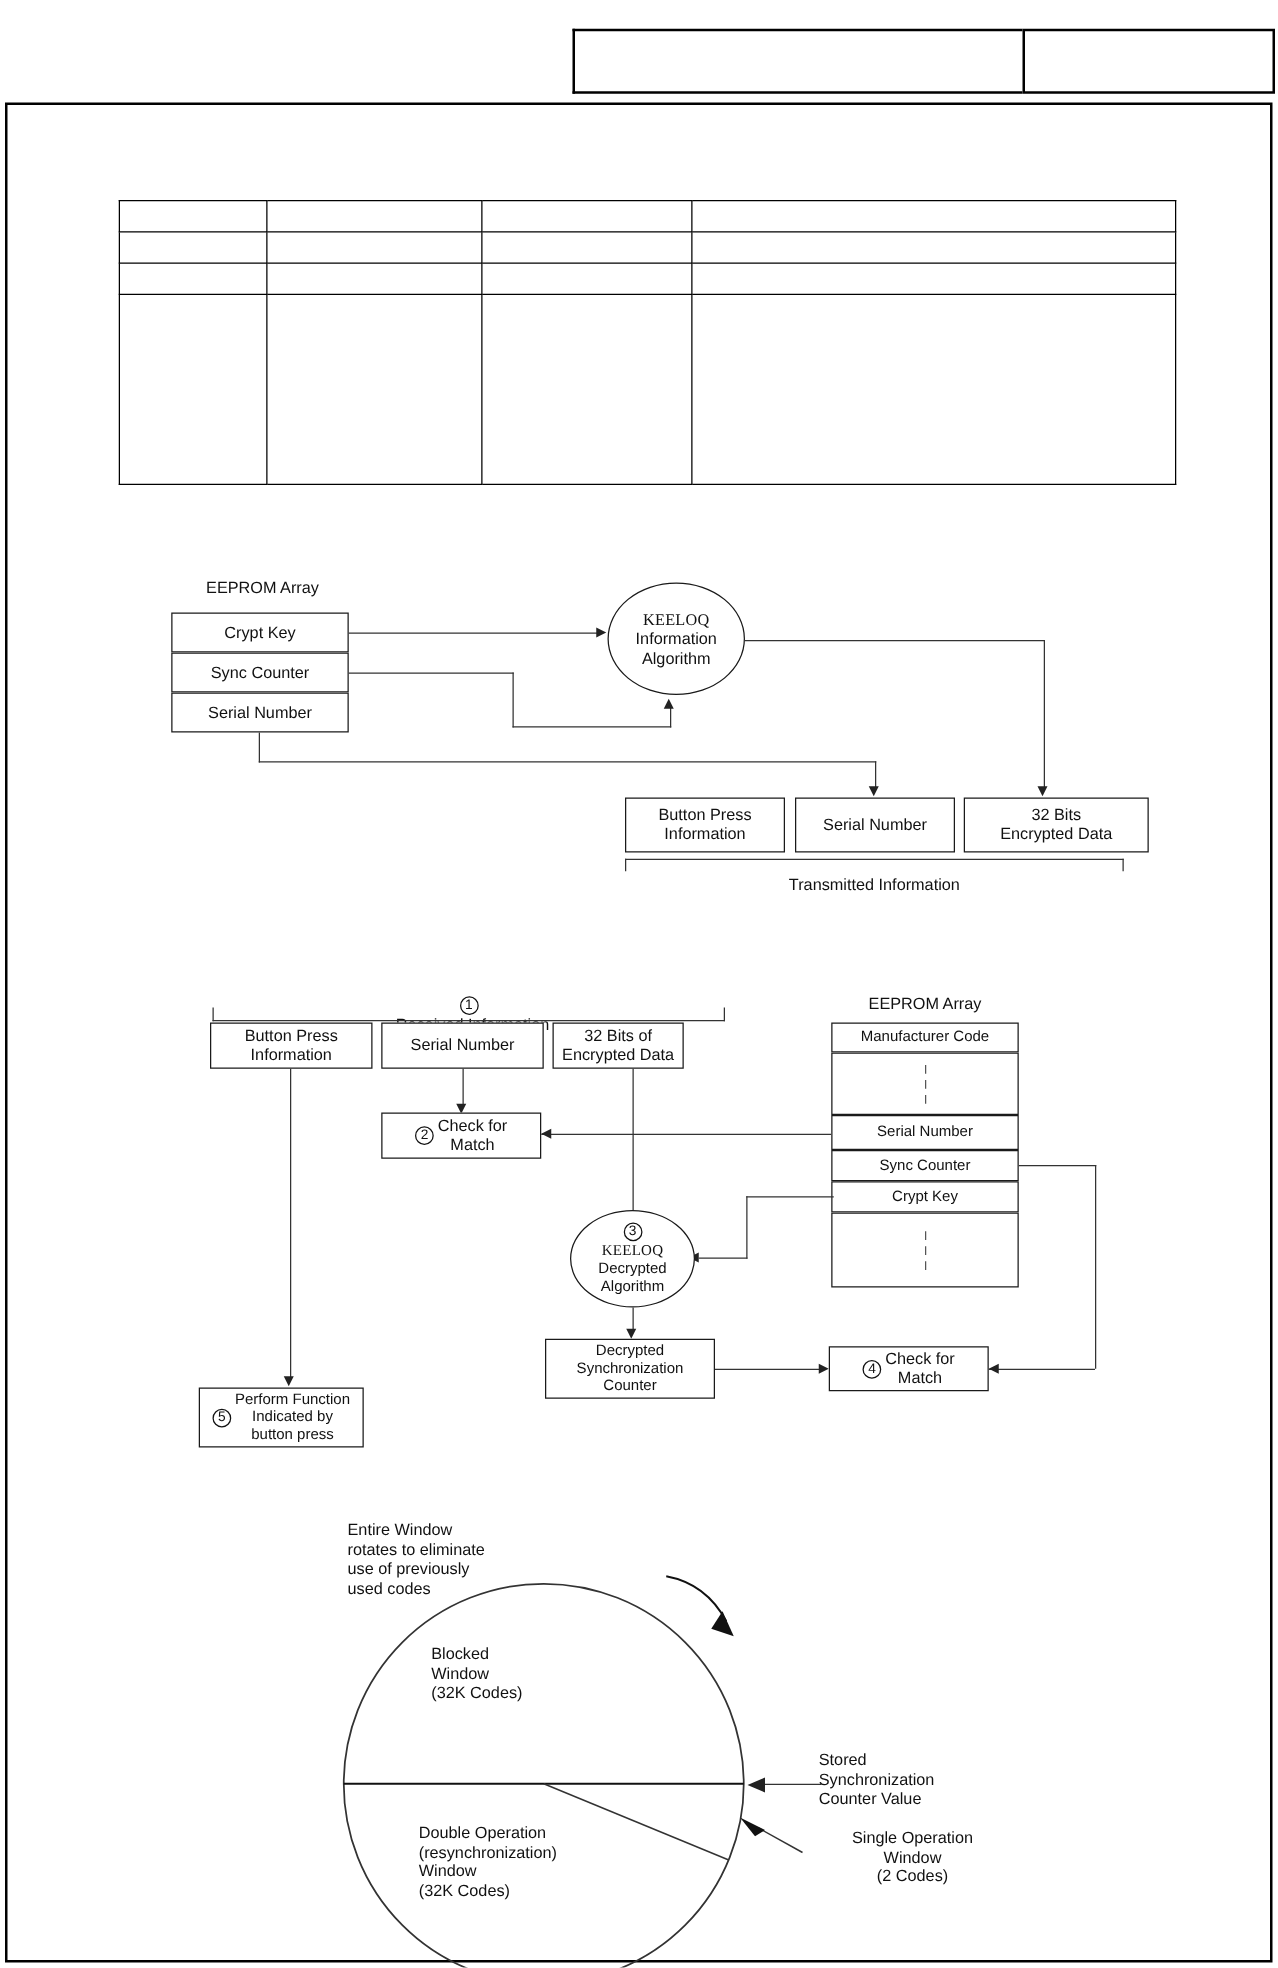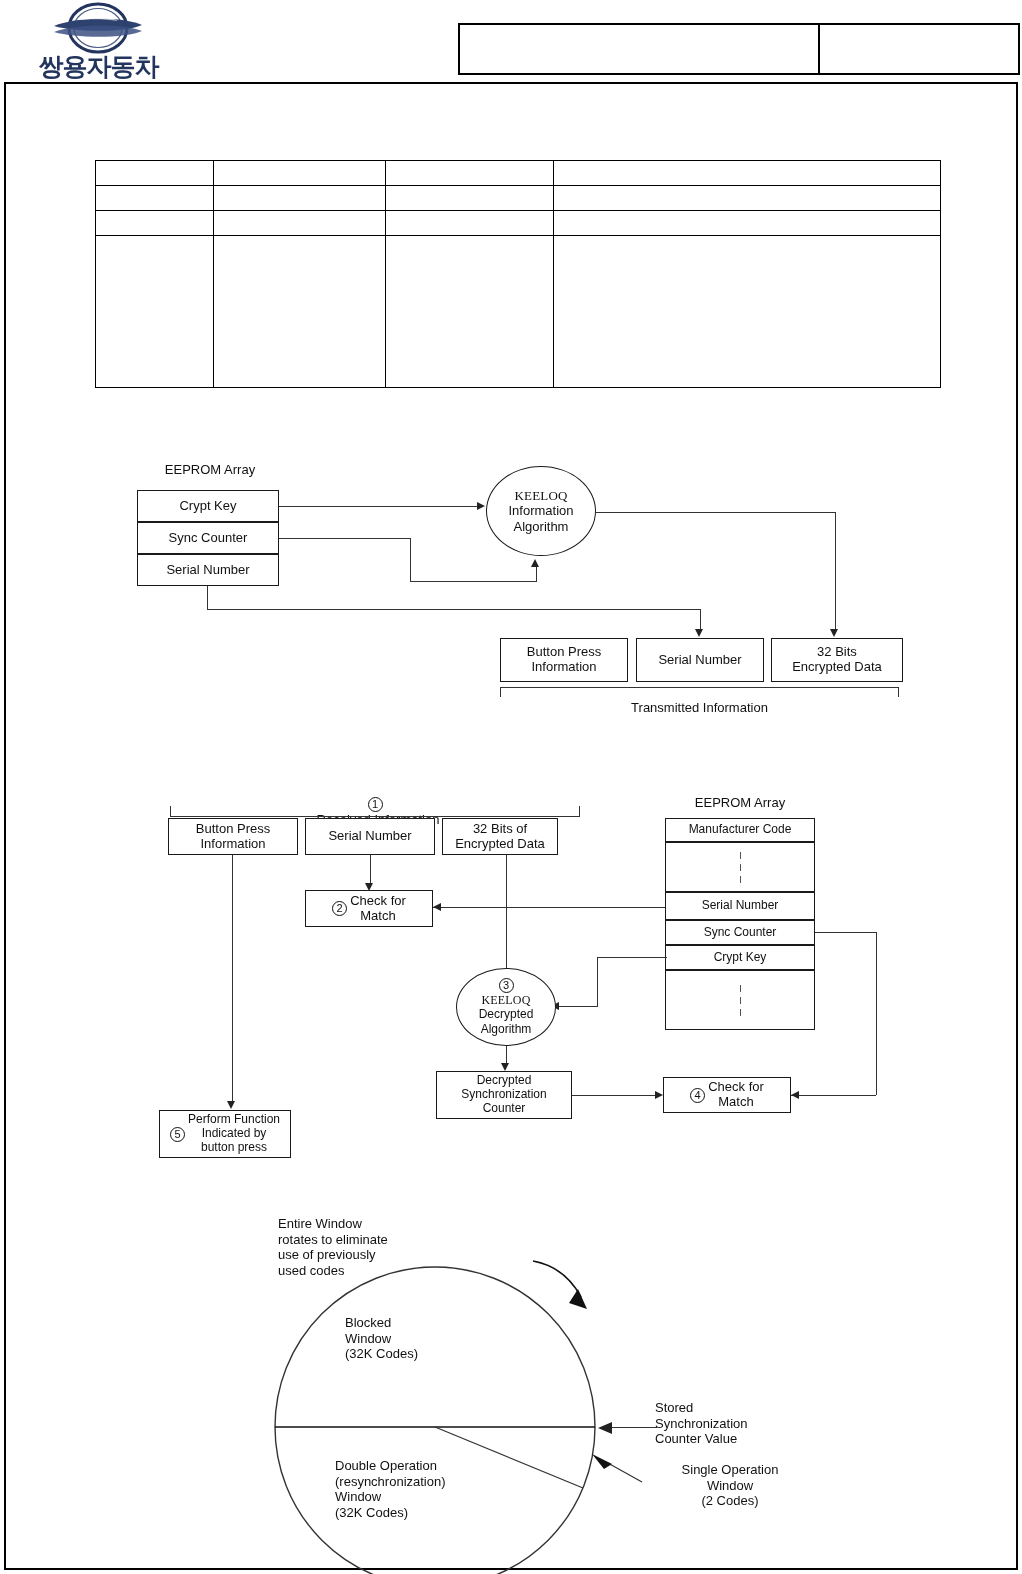--- a/index.html
+++ b/index.html
@@ -135,30 +135,20 @@
     display: flex; flex-direction: column; align-items: center; justify-content: center;
     gap: 5px;
   }
   .dots i { display: block; width: 0; height: 7px; border-left: 1.4px solid #555; }
 </style>
 </head>
 <body>
 
 <div id="header">
 
-  <div id="logo-wrap">
-    <svg id="logo-mark" viewBox="0 0 100 52">
-      <ellipse cx="50" cy="26" rx="29" ry="24" fill="none" stroke="#23355e" stroke-width="3"></ellipse>
-      <ellipse cx="50" cy="26" rx="24" ry="19.5" fill="none" stroke="#4a5c84" stroke-width="1.2"></ellipse>
-      <path d="M6 24 C 26 15, 74 14, 94 23 C 80 30, 30 31, 6 24 Z" fill="#2e4270"></path>
-      <path d="M6 30 C 26 22, 74 21, 94 29 C 80 36, 30 37, 6 30 Z" fill="#3c5183" opacity=".85"></path>
-      <path d="M30 18 C 44 13, 62 14, 70 19 C 58 17, 42 17, 30 18 Z" fill="#ffffff" opacity=".65"></path>
-    </svg>
-    <div id="logo-text">쌍용자동차</div>
-  </div>
 
   <div id="hdr-box-a"></div>
   <div id="hdr-box-b"></div>
 </div>
 
 <div id="page-frame"></div>
 
 <table id="data-table">
   <tbody>
       <tr class="row-s">
@@ -216,40 +206,40 @@
     <span>Algorithm</span>
   </div>
 
   <div class="hline" style="left:596px; top:512px; width:240px;"></div>
   <div class="vline" style="left:835px; top:512px; height:119px;"></div>
   <div class="arr-d" style="left:830px; top:629px;"></div>
 
   <div class="dbox" style="left:500px; top:638px; width:128px; height:44px;">Button Press
 Information</div>
   <div class="dbox" style="left:636px; top:638px; width:128px; height:44px;">Serial Number</div>
-  <div class="dbox" style="left:771px; top:638px; width:132px; height:44px;">32 Bits
+  <div class="dbox" style="left:771px; top:638px; width:148px; height:44px;">32 Bits
 Encrypted Data</div>
 
   <div class="bracket-dn" style="left:500px; top:687px; width:399px; height:10px;"></div>
   <div class="dlabel" style="left:500px; top:700px; width:399px; text-align:center;">Transmitted Information</div>
 </div>
 
 <div>
 
   <div class="dlabel" style="left:170px; top:780px; width:410px; text-align:center;">
     <span class="stepnum">1</span>
     <span style="margin-left:6px;">Received Information</span>
   </div>
 
   <div class="bracket" style="left:170px; top:806px; width:410px; height:11px;"></div>
 
   <div class="dbox" style="left:168px; top:818px; width:130px; height:37px;">Button Press
 Information</div>
   <div class="dbox" style="left:305px; top:818px; width:130px; height:37px;">Serial Number</div>
-  <div class="dbox" style="left:442px; top:818px; width:116px; height:37px;text-align:center;">32 Bits of
+  <div class="dbox" style="left:442px; top:818px; width:105px; height:37px;text-align:center;">32 Bits of
 Encrypted Data</div>
 
   <div class="vline" style="left:232px; top:855px; height:248px;"></div>
   <div class="arr-d" style="left:227px; top:1101px;"></div>
 
   <div class="vline" style="left:370px; top:855px; height:30px;"></div>
   <div class="arr-d" style="left:365px; top:883px;"></div>
 
   <div class="vline" style="left:506px; top:855px; height:117px;"></div>
   <div class="arr-d" style="left:501px; top:970px;"></div>

